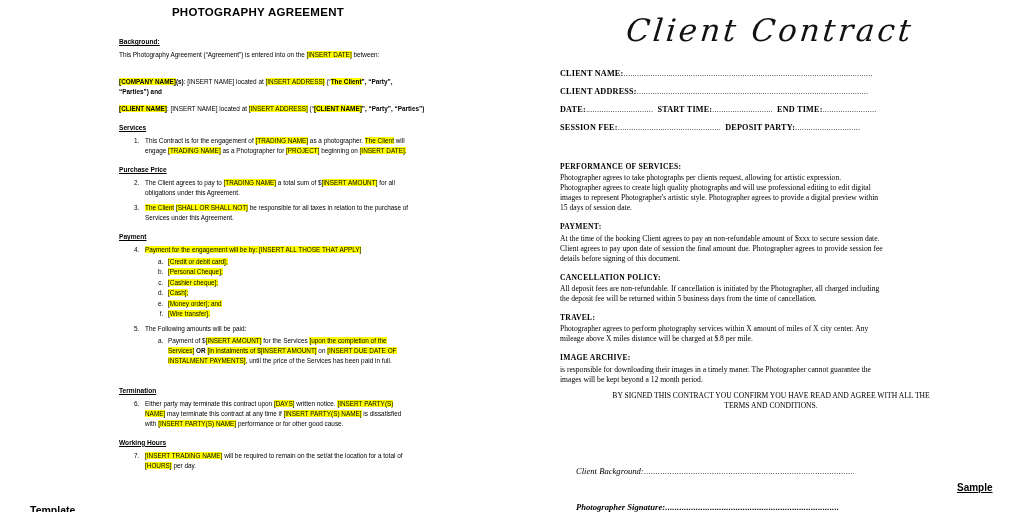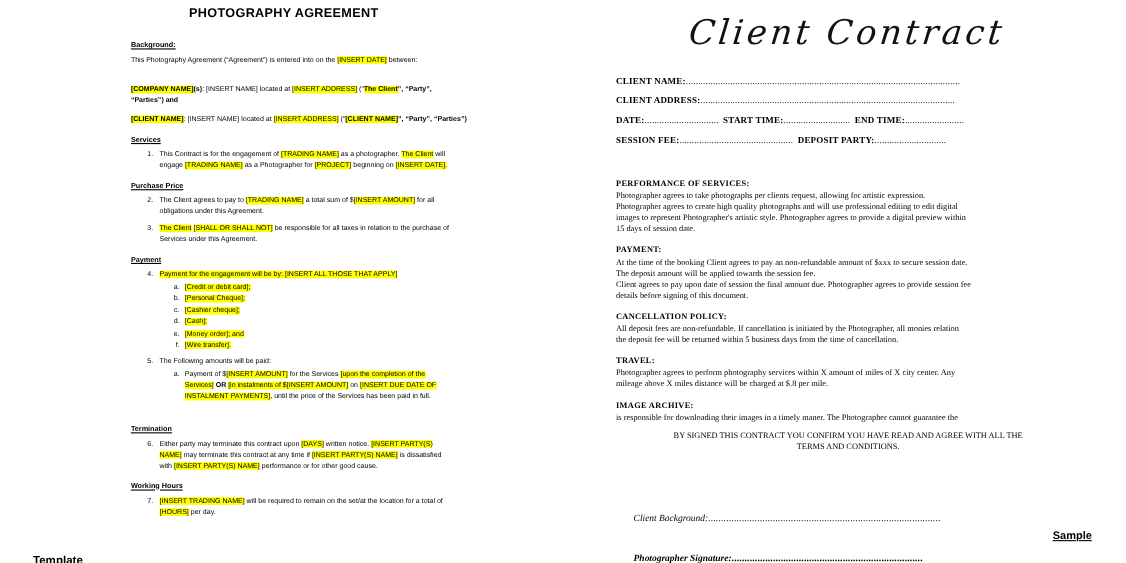--- a/index.html
+++ b/index.html
@@ -295,40 +295,40 @@
         <div class="rhead">PERFORMANCE OF SERVICES:</div>
         <div>Photographer agrees to take photographs per clients request, allowing for artistic expression.</div>
         <div>Photographer agrees to create high quality photographs and will use professional editing to edit digital</div>
         <div>images to represent Photographer's artistic style. Photographer agrees to provide a digital preview within</div>
         <div>15 days of session date.</div>
       </div>
 
       <div class="rpara">
         <div class="rhead">PAYMENT:</div>
         <div>At the time of the booking Client agrees to pay an non-refundable amount of $xxx to secure session date.</div>
-        <div>The deposit amount will be applied towards the session fee.</div>
         <div>Client agrees to pay upon date of session the final amount due. Photographer agrees to provide session fee</div>
         <div>details before signing of this document.</div>
       </div>
 
       <div class="rpara">
         <div class="rhead">CANCELLATION POLICY:</div>
-        <div>All deposit fees are non-refundable. If cancellation is initiated by the Photographer, all monies relation</div>
+        <div>All deposit fees are non-refundable. If cancellation is initiated by the Photographer, all charged including</div>
         <div>the deposit fee will be returned within 5 business days from the time of cancellation.</div>
       </div>
 
       <div class="rpara">
         <div class="rhead">TRAVEL:</div>
         <div>Photographer agrees to perform photography services within X amount of miles of X city center. Any</div>
         <div>mileage above X miles distance will be charged at $.8 per mile.</div>
       </div>
 
       <div class="rpara tight">
         <div class="rhead">IMAGE ARCHIVE:</div>
         <div>is responsible for downloading their images in a timely maner. The Photographer cannot guarantee the</div>
+        <div>images will be kept beyond a 12 month period.</div>
       </div>
 
       <div class="confirm">
         <div>BY SIGNED THIS CONTRACT YOU CONFIRM YOU HAVE READ AND AGREE WITH ALL THE</div>
         <div>TERMS AND CONDITIONS.</div>
       </div>
 
     </div>
 
     <div class="sig sig1">

